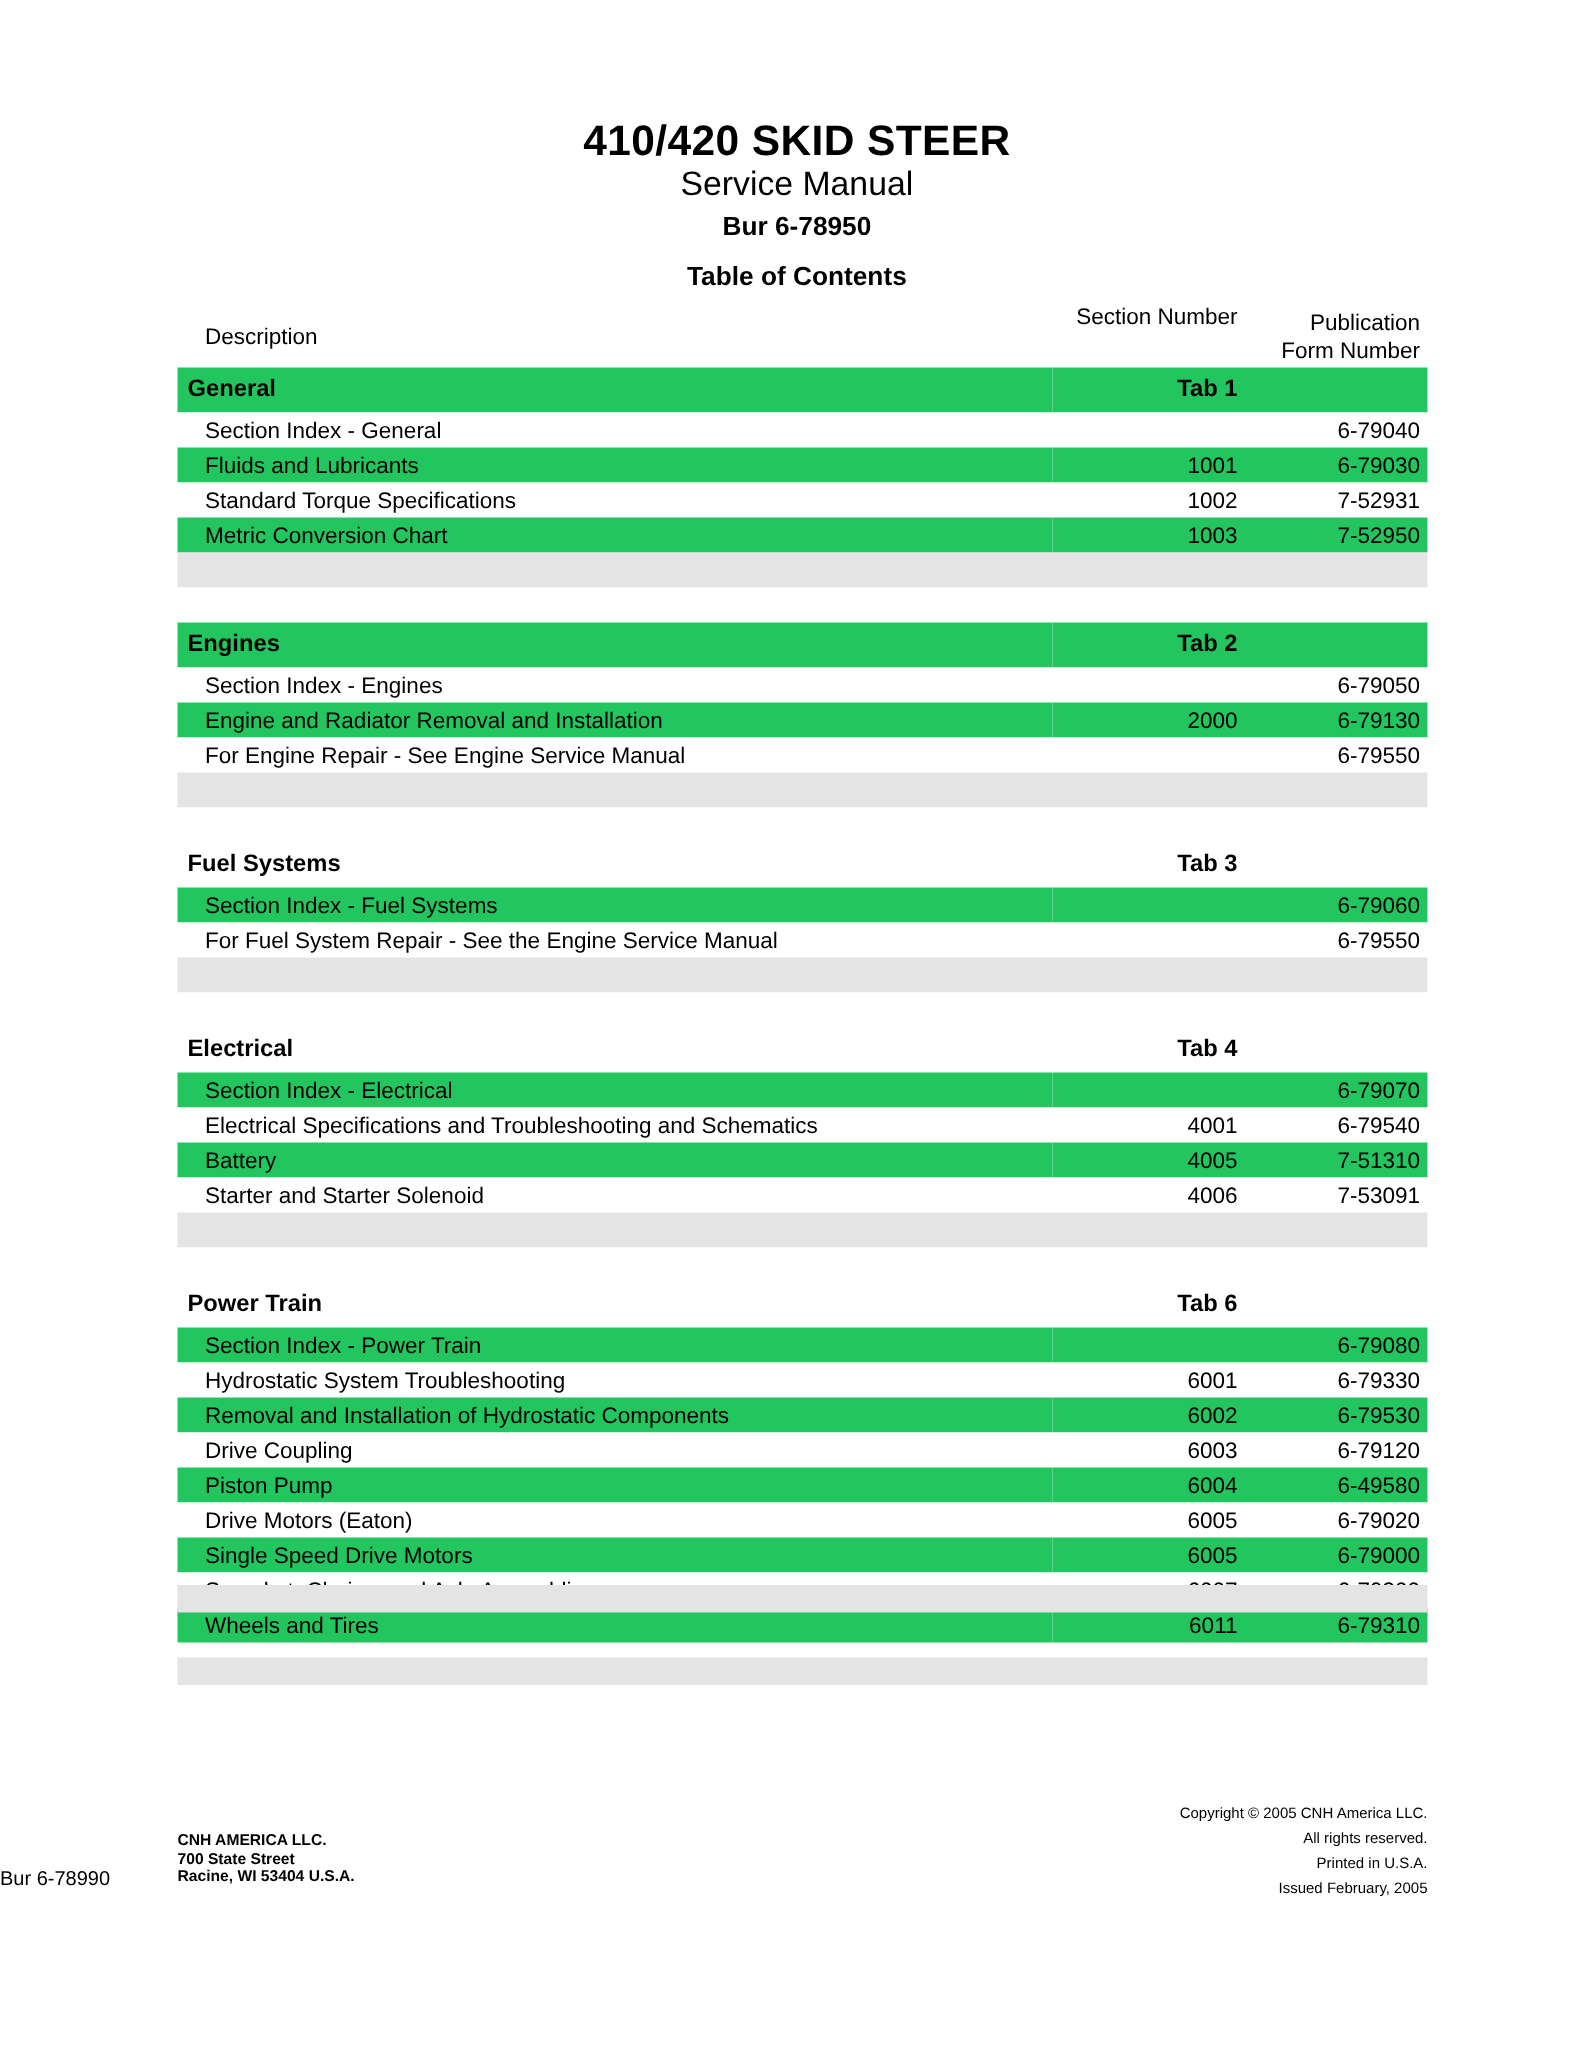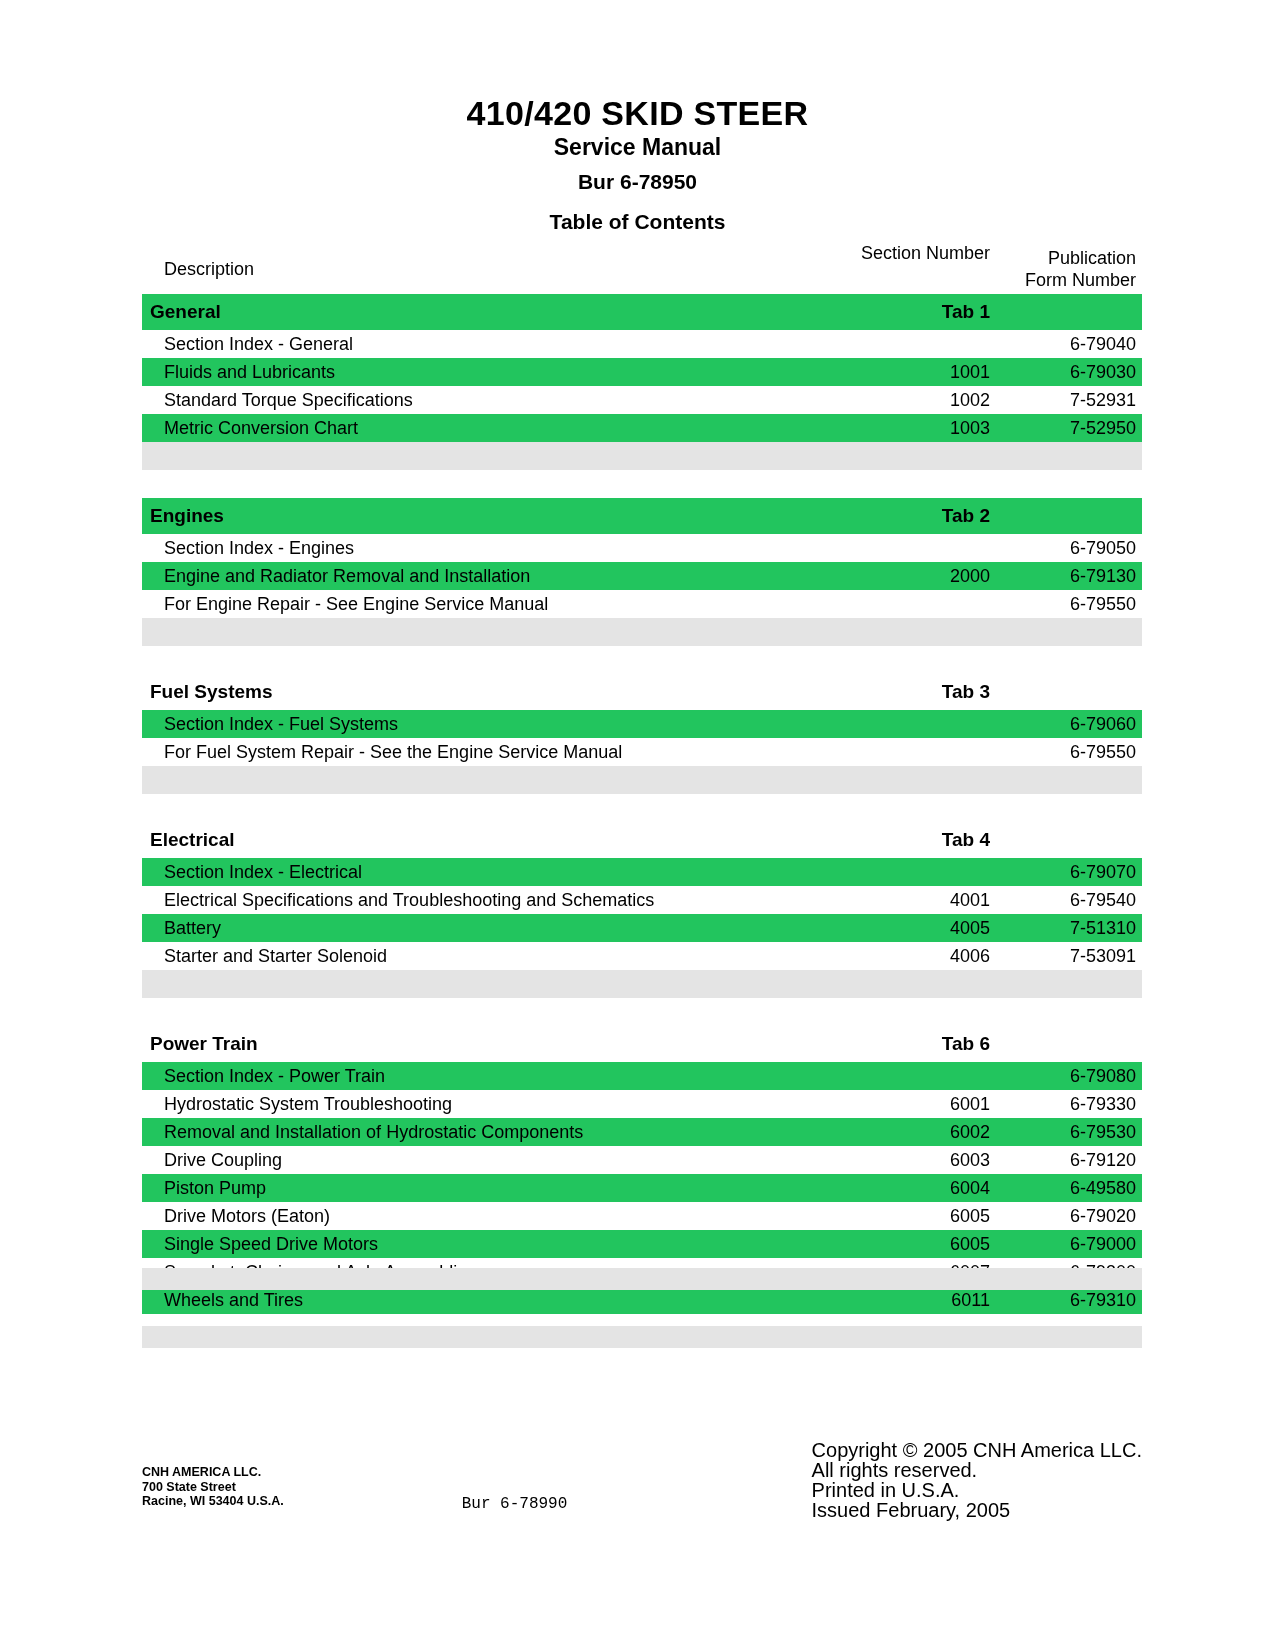--- a/index.html
+++ b/index.html
@@ -28,22 +28,22 @@
     text-align: center;
     padding-top: 96px;
   }
   .title-line1 {
     font-size: 34px;
     font-weight: bold;
     letter-spacing: 0.3px;
     line-height: 34px;
   }
   .title-line2 {
-    font-size: 23px;
-    font-weight: bold;
+    font-size: 27px;
+    font-weight: normal;
     line-height: 34px;
   }
   .title-line3 {
     font-size: 21px;
     font-weight: bold;
     line-height: 34px;
     margin-top: 1px;
   }
   .title-line4 {
     font-size: 21px;
@@ -161,30 +161,29 @@
     font-size: 12.5px;
     font-weight: bold;
     line-height: 14.5px;
     white-space: pre-line;
   }
   .footer-center {
     position: absolute;
     left: 0;
     top: 55px;
     width: 1029px;
-    text-align: center;
+    text-align: left;
     font-size: 16px;
-    font-family: Liberation Mono, monospace;
   }
   .footer-right {
     position: absolute;
     right: 133px;
     top: 0px;
-    text-align: left;
-    font-size: 20px;
+    text-align: right;
+    font-size: 12px;
     line-height: 20px;
   }
   .footer-right div { white-space: nowrap; }
 </style>
 </head>
 <body>
 
 <div class="page">
 
   <div class="title-block">

